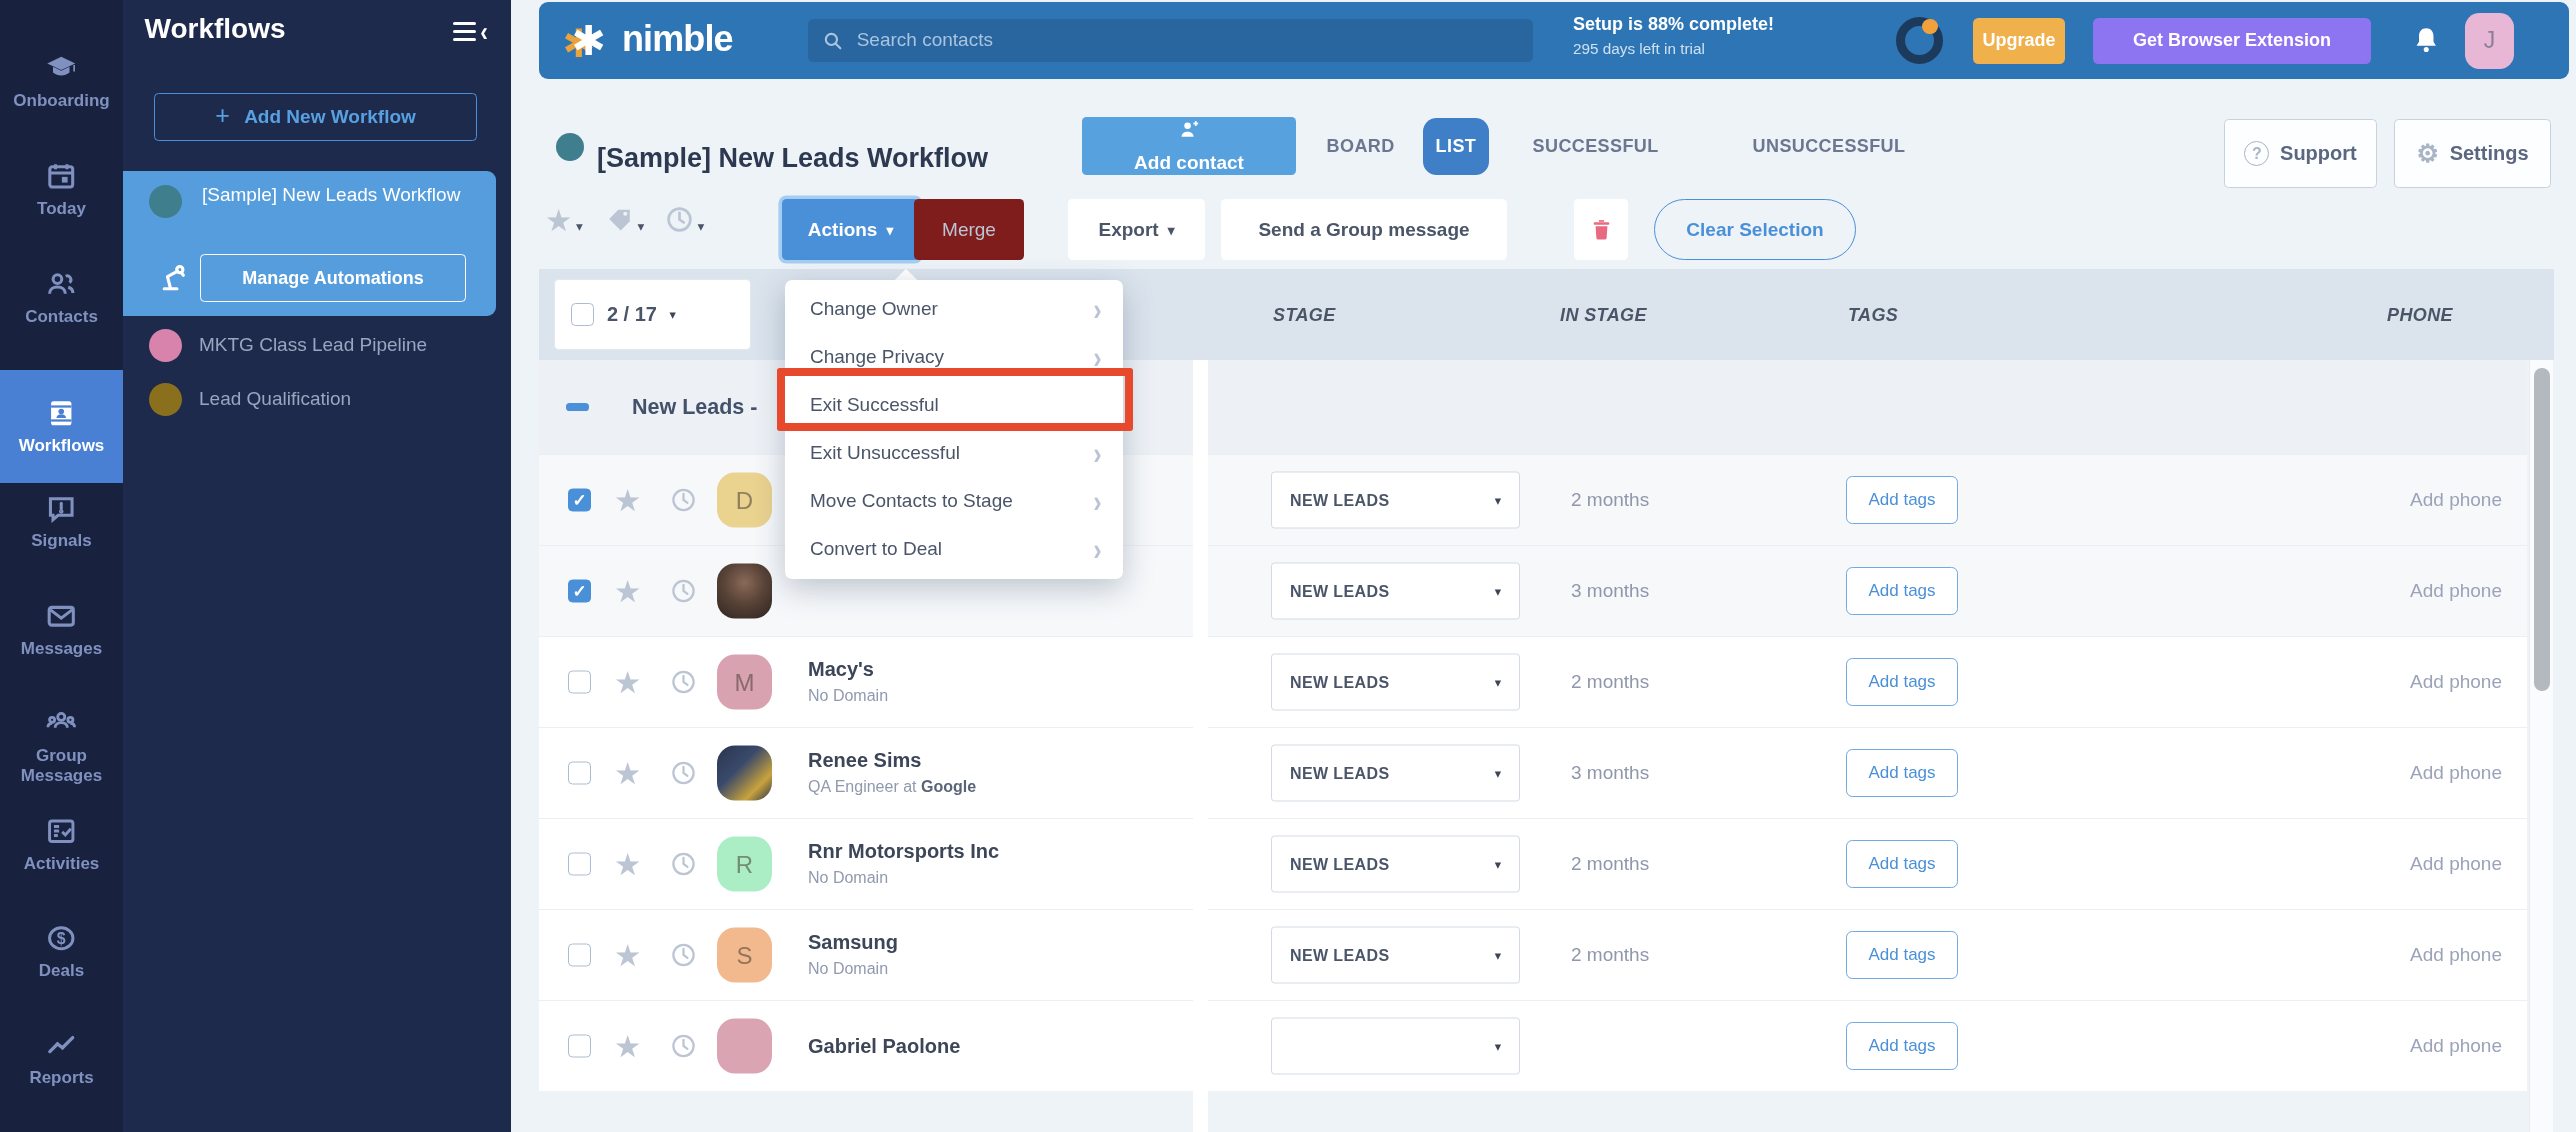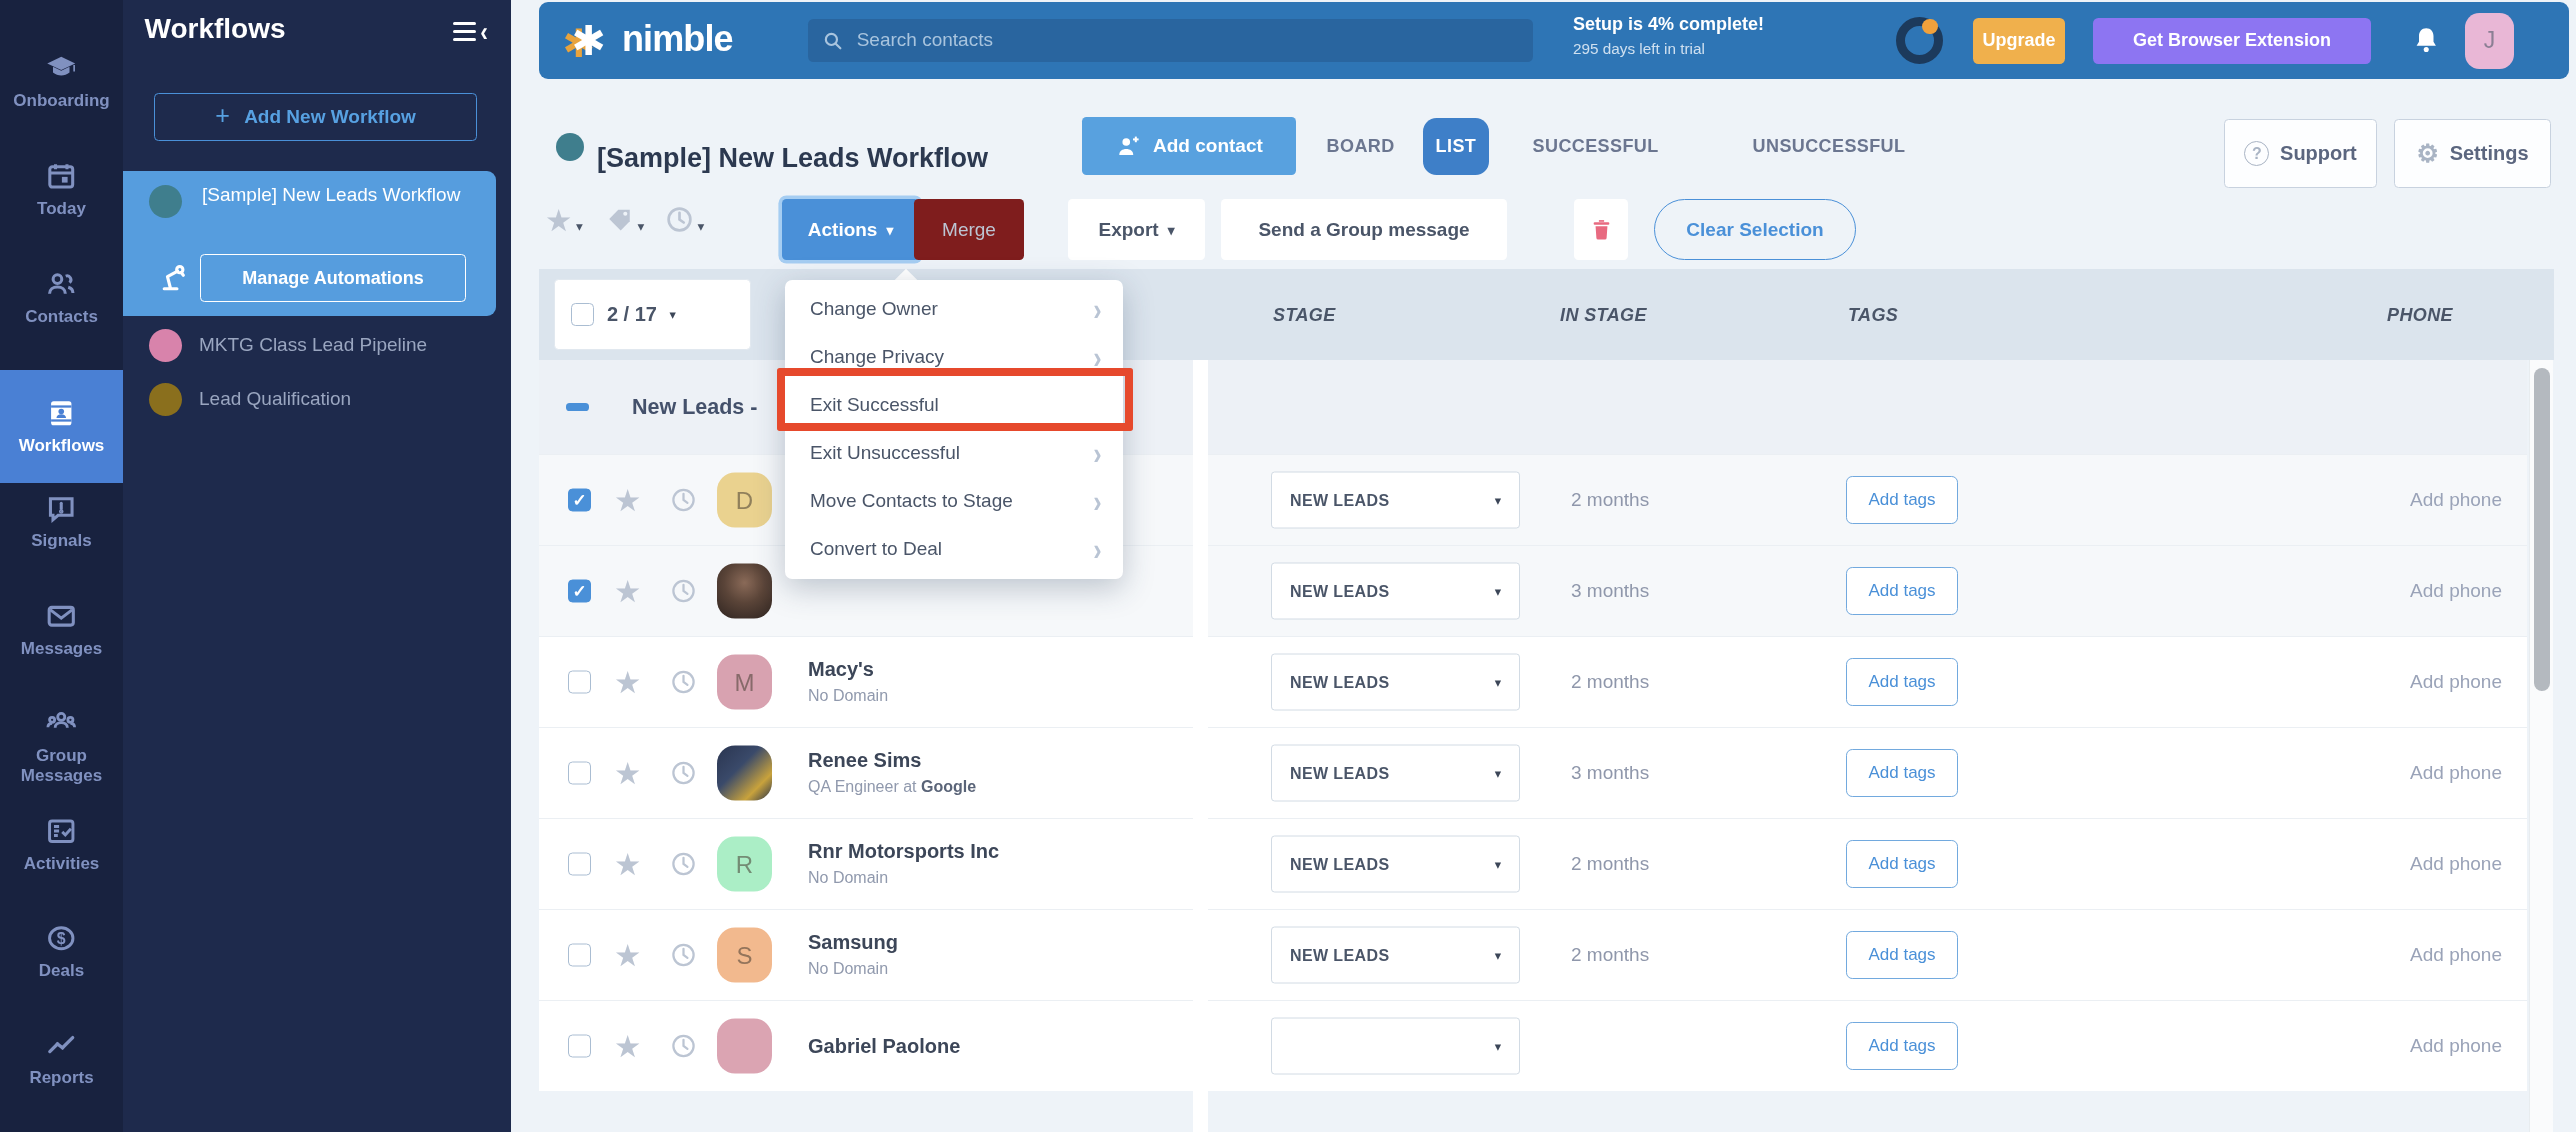--- a/index.html
+++ b/index.html
@@ -58,21 +58,21 @@
   .upgrade{left:1434px;width:92px;background:#f0b04c;}
   .extension{left:1554px;width:278px;background:#8d75f2;}
   .bell{position:absolute;left:1872px;top:23px;width:30.5px;height:30.5px;cursor:pointer;}
   .nav-avatar{position:absolute;left:1926px;top:10.8px;width:49px;height:56px;border-radius:14.4px;background:#e9b7d6;
               display:flex;align-items:center;justify-content:center;color:#8b7f94;font-size:23px;cursor:pointer;}
 
   
   .title-dot{position:absolute;left:556px;top:133px;width:28px;height:28px;border-radius:50%;}
   .page-title{position:absolute;left:597px;top:125px;font-size:27px;font-weight:bold;color:#2c3950;}
   .addcontact{position:absolute;left:1082px;top:117px;width:214px;height:58px;background:#58a1df;border:none;border-radius:4.5px;
-              color:#fff;font-size:19px;font-weight:bold;font-family:inherit;display:flex;align-items:center;justify-content:center;gap:10.8px;cursor:pointer;}
+              color:#fff;font-size:19px;font-weight:bold;font-family:inherit;display:flex;align-items:center;justify-content:center;gap:10.8px;cursor:pointer;flex-direction:column;}
   .addcontact svg{width:27px;height:27px;}
   .tab{position:absolute;top:118px;height:57px;display:flex;align-items:center;font-size:18px;font-weight:bold;
        color:#6b7690;letter-spacing:0.4px;cursor:pointer;padding:0 12.6px;border-radius:13.5px;}
   .tab.active{background:#3e7fc8;color:#fff;}
   .hdr-btn{position:absolute;top:119px;height:69px;background:#fdfeff;border:1.8px solid #c8d2df;border-radius:4.5px;
            color:#5b667f;font-size:20px;font-weight:bold;font-family:inherit;display:flex;align-items:center;justify-content:center;gap:10.8px;cursor:pointer;}
   .qmark{display:flex;align-items:center;justify-content:center;width:25px;height:25px;border:1.8px solid #a9b4c4;border-radius:50%;
          color:#a9b4c4;font-size:16px;font-weight:bold;}
   .gear{font-size:25px;color:#a9b4c4;line-height:1;}
 
@@ -305,21 +305,21 @@
       <span class="word">nimble</span>
     </div>
     <div class="searchbox">
       <svg viewBox="0 0 24 24" fill="none" stroke="#a8c4de" stroke-width="2.4" stroke-linecap="round">
           <circle cx="10.5" cy="10.5" r="6.2"></circle>
           <path d="M15.3 15.3 20.5 20.5"></path>
         </svg>
       <input placeholder="Search contacts" style="">
     </div>
     <div class="setup">
-      <div class="setup-t">Setup is 4% complete!</div>
+      <div class="setup-t">Setup is 88% complete!</div>
       <div class="setup-s">295 days left in trial</div>
     </div>
     <div class="ring">
         <span class="ring-dot"></span>
       </div>
     <button class="nav-btn upgrade">Upgrade</button>
     <button class="nav-btn extension">Get Browser Extension</button>
     <span class="bell">
       <svg viewBox="0 0 24 24" fill="#ffffff">
           <path d="M12 2.5c-3.6 0-5.7 2.6-5.7 6.2v4.4L4.4 16.4h15.2l-1.9-3.3V8.7c0-3.6-2.1-6.2-5.7-6.2z"></path>

